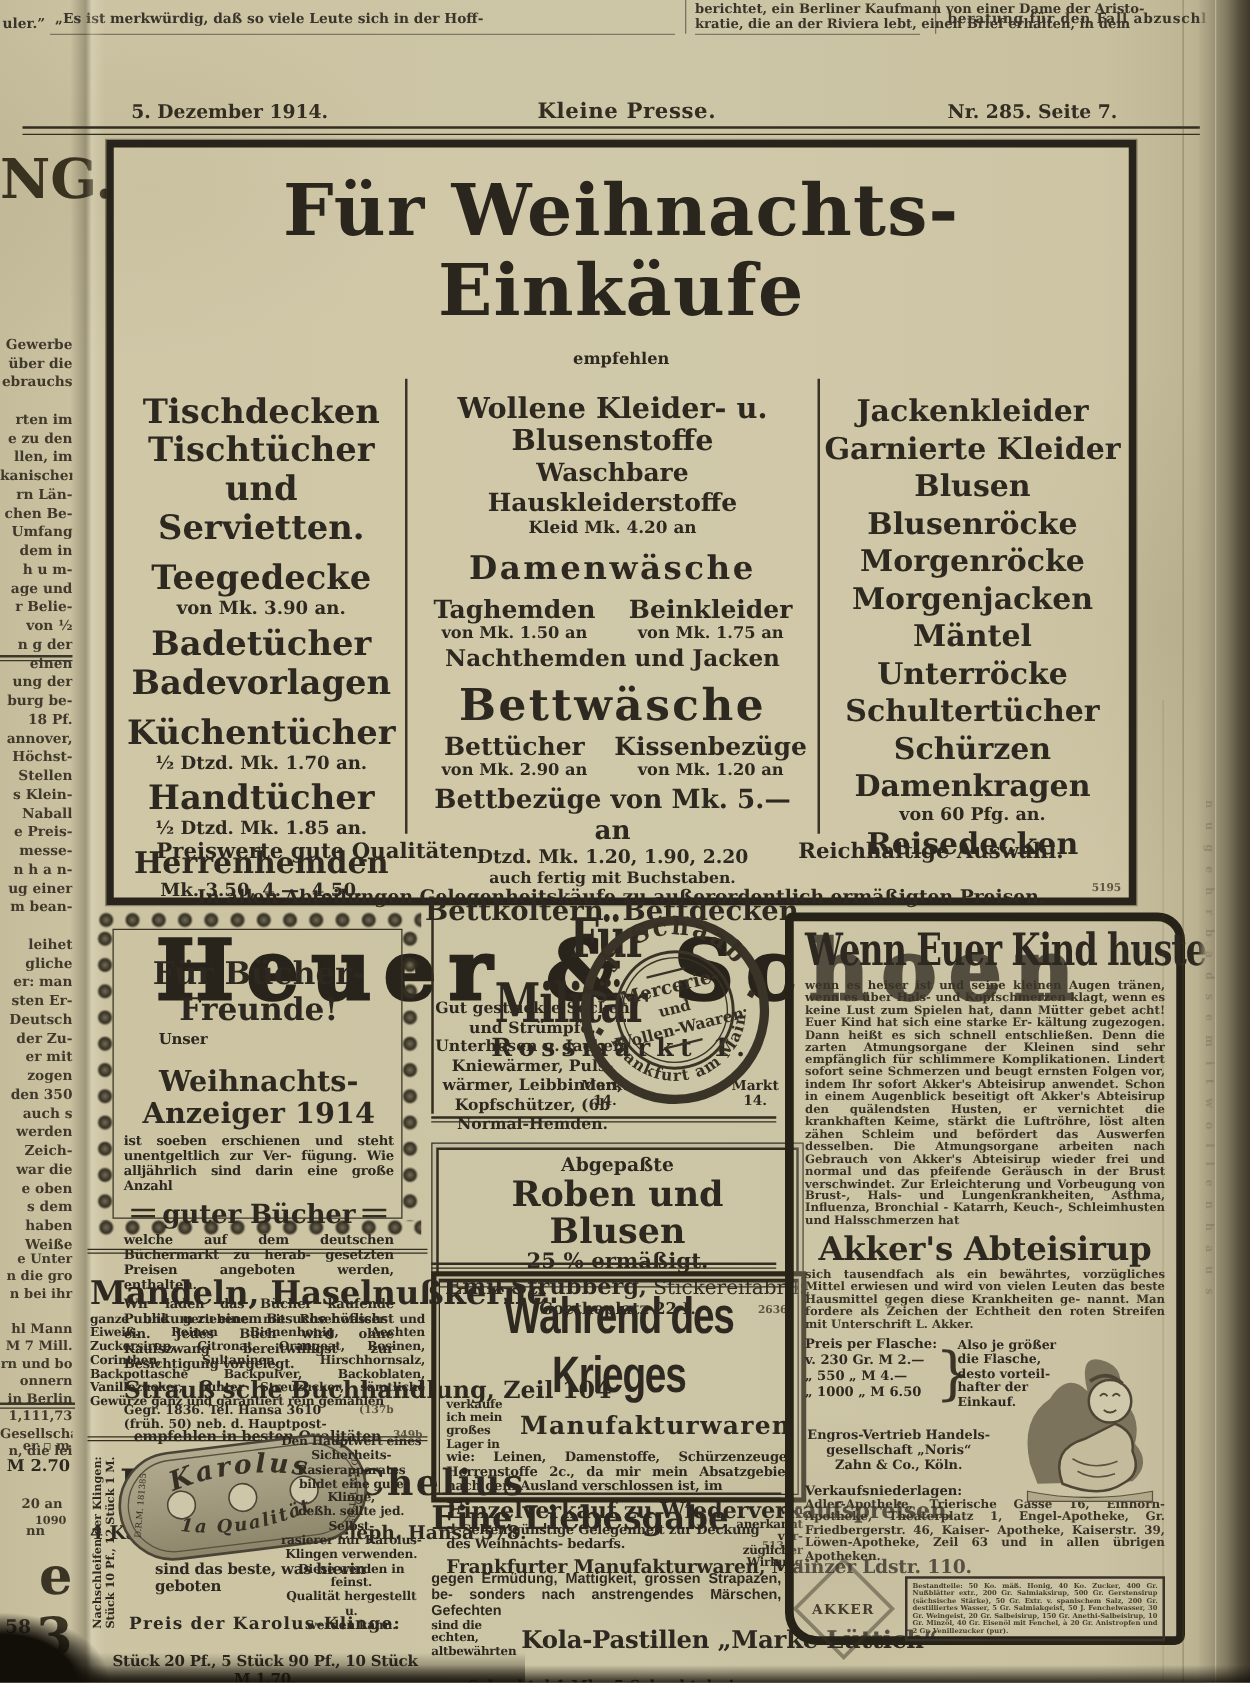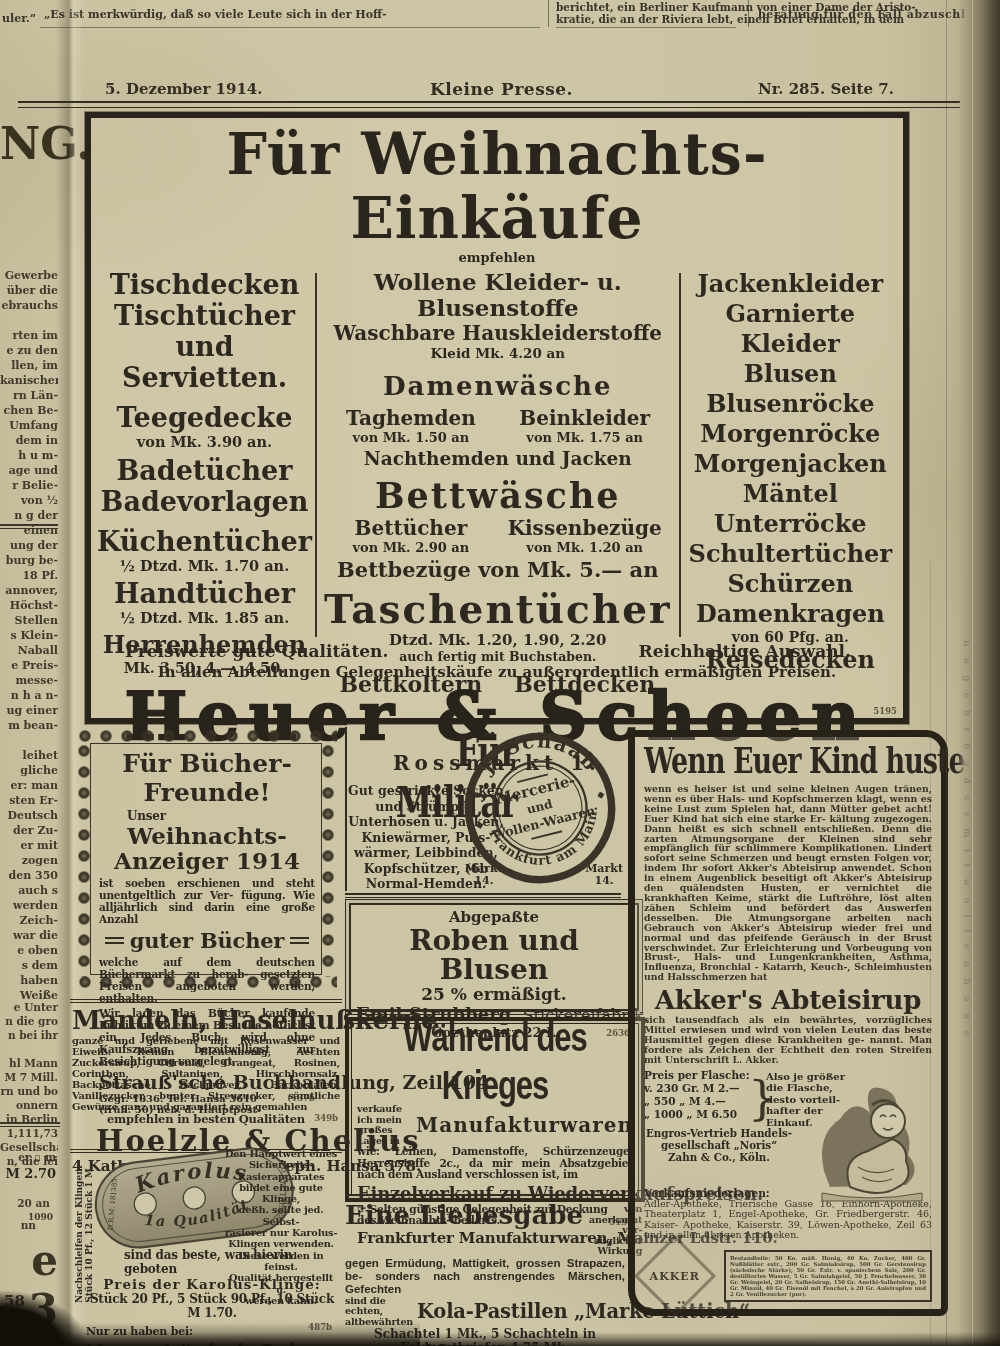--- a/index.html
+++ b/index.html
@@ -10,21 +10,21 @@
   #page{position:relative;width:1000px;height:1346px;overflow:hidden;
     background:
       radial-gradient(ellipse 300px 200px at 120px 150px, rgba(120,105,70,.10), transparent 70%),
       radial-gradient(ellipse 260px 160px at 640px 1240px, rgba(110,95,60,.12), transparent 70%),
       radial-gradient(ellipse 200px 300px at 930px 500px, rgba(125,110,75,.10), transparent 70%),
       linear-gradient(90deg,#c4bc9b 0,#cbc3a2 8%,#cdc6a6 55%,#c8c09f 88%,#bdb594 95%,#a89f80 100%);
   }
   .abs{position:absolute;}
   .frak{font-family:"DejaVu Serif",serif;font-weight:bold;letter-spacing:-.2px;}
   .sans{font-family:"Liberation Sans","DejaVu Sans",sans-serif;}
-  .ctr{text-align:center;}
+  .ctr{text-align:center;margin-top:15px;}
   .jst{text-align:justify;}
   .pre{white-space:pre-line;}
   
   .ts{font-size:11px;font-weight:bold;color:#3a342a;white-space:nowrap;}
   .vline{width:1px;background:rgba(50,44,32,.55);}
   .tsrule{border-top:1px solid rgba(50,44,32,.5);}
   
   .lfrag,.lfrag2{display:block;text-align:right;font-size:11px;font-weight:bold;color:#413a2c;
     line-height:15px;height:15px;overflow:hidden;white-space:nowrap;}
   .lfrag2{font-size:10.5px;line-height:14px;height:14px;}
@@ -213,21 +213,20 @@
           <div>
             <div style="font-size:20px;font-weight:bold;">Bettücher</div>
             <div style="font-size:13px;font-weight:bold;">von Mk. 2.90 an</div>
           </div>
           <div>
             <div style="font-size:20px;font-weight:bold;">Kissenbezüge</div>
             <div style="font-size:13px;font-weight:bold;">von Mk. 1.20 an</div>
           </div>
         </div>
         <div style="font-size:21px;font-weight:bold;margin-top:2px;">Bettbezüge von Mk. 5.— an</div>
-        <div class="big-d" style="font-size:39px;line-height:43px;margin-top:6px;">Taschentücher</div>
         <div style="font-size:15px;font-weight:bold;">Dtzd. Mk. 1.20, 1.90, 2.20</div>
         <div style="font-size:12.5px;font-weight:bold;">auch fertig mit Buchstaben.</div>
         <div class="pair" style="margin-top:7px;">
           <div style="font-size:22px;font-weight:bold;">Bettkoltern</div>
           <div style="font-size:22px;font-weight:bold;">Bettdecken</div>
         </div>
       </div>
       <div class="vr"></div>
 
       <div class="ctr" style="width:238px;">
@@ -459,21 +458,21 @@
         <path d="M62 30 q14 -10 26 2" stroke="#4e4635" fill="none" stroke-width="3"></path>
         <path d="M40 112 Q30 84 58 76 L82 64 Q98 70 96 86 Q104 104 88 112 Q70 124 40 112 Z" fill="#c3bb9c" stroke="#4e4635" stroke-width="2"></path>
         <path d="M48 92 q16 10 36 2 M52 102 q14 8 30 2" stroke="#5a5240" fill="none" stroke-width="1.2"></path>
         <path d="M12 118 Q60 128 112 118 L112 126 L12 126 Z" fill="#b0a888" stroke="#5a5240" stroke-width="1"></path>
       </svg>
       <div class="abs pre ctr" style="left:0;top:62px;width:150px;font-size:10.3px;line-height:12px;font-weight:bold;">Engros-Vertrieb Handels-
 gesellschaft „Noris“
 Zahn &amp; Co., Köln.</div>
     </div>
     <div style="font-size:10.5px;font-weight:bold;">Verkaufsniederlagen:</div>
-    <div class="jst" style="font-size:9.5px;line-height:10.6px;font-weight:normal;color:#3a3427;">Adler-Apotheke, Trierische Gasse 16, Einhorn-Apotheke, Theaterplatz 1, Engel-Apotheke, Gr. Friedbergerstr. 46, Kaiser- Apotheke, Kaiserstr. 39, Löwen-Apotheke, Zeil 63 und in allen übrigen Apotheken.</div>
+    <div class="jst" style="font-size:9.5px;line-height:10.6px;font-weight:bold;color:#3a3427;">Adler-Apotheke, Trierische Gasse 16, Einhorn-Apotheke, Theaterplatz 1, Engel-Apotheke, Gr. Friedbergerstr. 46, Kaiser- Apotheke, Kaiserstr. 39, Löwen-Apotheke, Zeil 63 und in allen übrigen Apotheken.</div>
     <div style="display:flex;margin-top:6px;align-items:center;">
       <div style="width:52px;height:52px;border:3px solid #39332575;transform:rotate(45deg);margin-left:2px;flex:none;display:flex;align-items:center;justify-content:center;">
         <span style="transform:rotate(-45deg);font-size:11px;font-weight:bold;letter-spacing:1px;color:#453e2e;">AKKER</span>
       </div>
       <div class="jst" style="flex:1;margin-left:20px;border:2px solid #39332a;padding:3px 4px;font-size:5.4px;line-height:6px;font-weight:bold;color:#45402f;">Bestandteile: 50 Ko. mäß. Honig, 40 Ko. Zucker, 400 Gr. Nußblätter extr., 200 Gr. Salmiaksirup, 500 Gr. Gerstensirup (sächsische Stärke), 50 Gr. Extr. v. spanischem Salz, 200 Gr. destilliertes Wasser, 5 Gr. Salmiakgeist, 50 J. Fenchelwasser, 30 Gr. Weingeist, 20 Gr. Salbeisirup, 150 Gr. Anethi-Salbeisirup, 10 Gr. Minzöl, 40 Gr. Eisenöl mit Fenchel, à 20 Gr. Anistropfen und 2 Gr. Venillezucker (pur).</div>
     </div>
   </div>
 
   <div class="abs fold" style="left:946px;top:0;width:1px;height:1346px;"></div>
   <div class="abs fold" style="left:930px;top:560px;width:1px;height:786px;opacity:.5;"></div>

